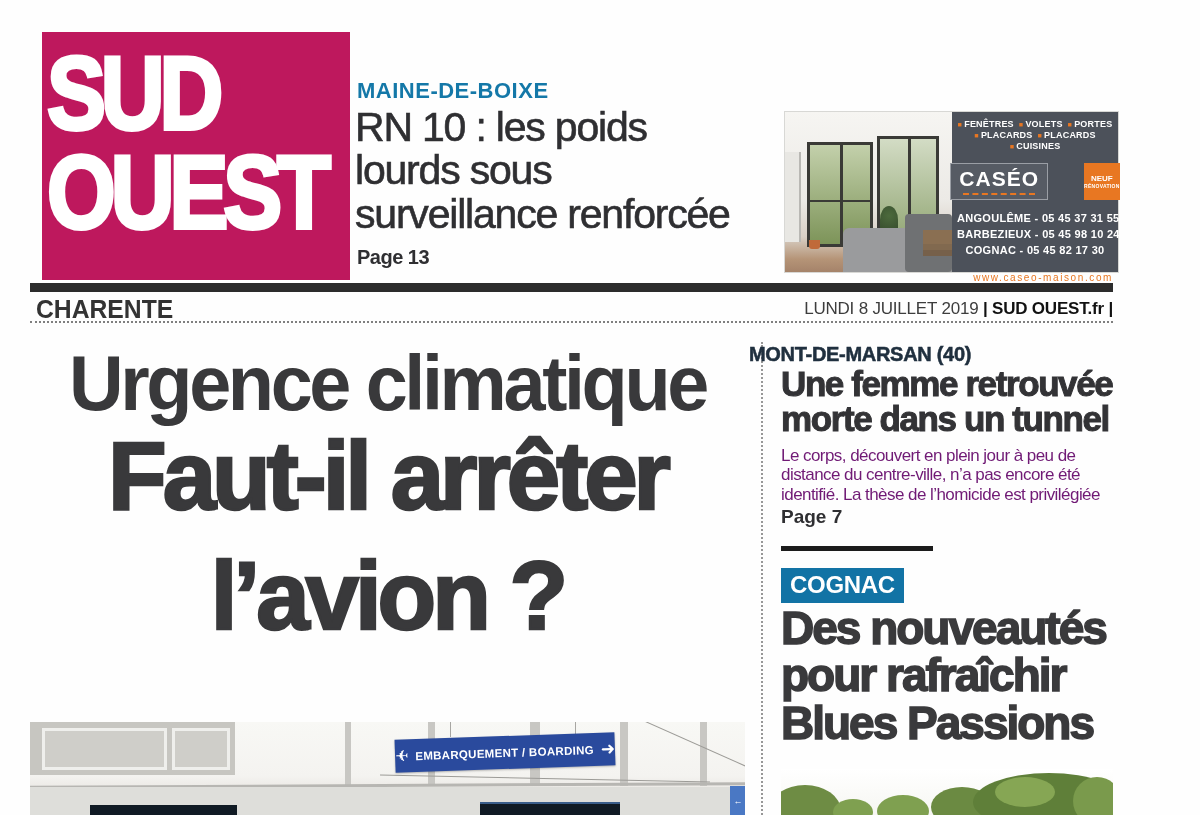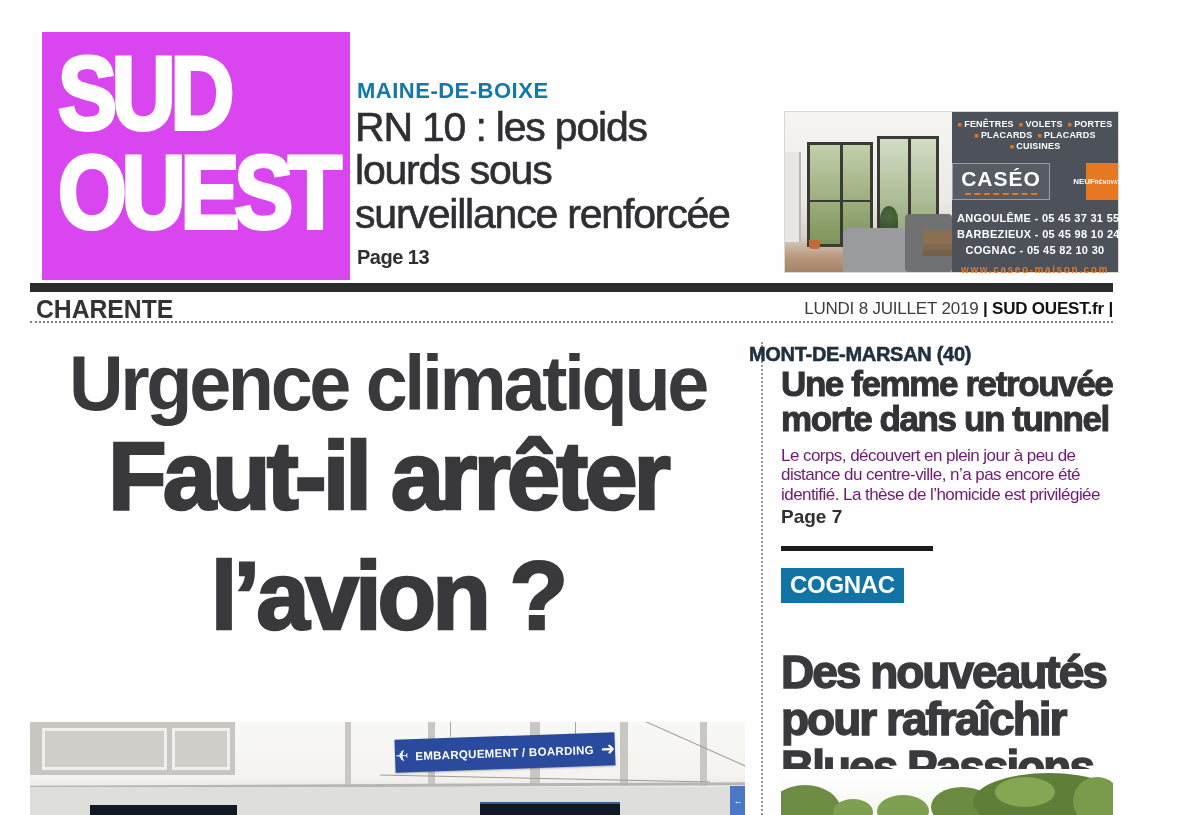--- a/index.html
+++ b/index.html
@@ -6,22 +6,22 @@
   html,body { background:#ffffff; }
   body { font-family:"Liberation Sans","DejaVu Sans",sans-serif; }
   #page {
     position:relative; width:1200px; height:815px; background:#fefefe;
     overflow:hidden;
   }
   .abs { position:absolute; }
 
   
   #masthead {
-    left:42px; top:32px; width:308px; height:248px; background:#d946ef;
-    color:#ffffff; overflow:hidden; padding:12px 0 0 16px;
+    left:42px; top:32px; width:308px; height:248px; background:#be185d;
+    color:#ffffff; overflow:hidden; padding:12px 0 0 5px;
   }
   .mast-line {
     font-weight:bold; font-size:104px; line-height:0.95; letter-spacing:-6px;
     transform:scaleX(0.85); transform-origin:left center;
     -webkit-text-stroke:4px #ffffff;
   }
 
   
   #top-kicker { left:357px; top:78px; font-size:22px; font-weight:bold; color:#1478a8; letter-spacing:0.5px; }
   #top-headline {
@@ -48,26 +48,26 @@
   .pot { position:absolute; left:24px; top:128px; width:11px; height:9px; background:#c06a3a; border-radius:0 0 3px 3px; }
 
   #ad-panel { position:relative; width:166px; height:160px; background:#4c515a; color:#fff; padding:7px 5px 5px; text-align:center; }
   #ad-cats { display:flex; flex-wrap:wrap; justify-content:center; column-gap:5px; row-gap:1px; }
   .cat-item { font-size:9px; font-weight:bold; letter-spacing:0.2px; white-space:nowrap; }
   .cat-item::before { content:"■ "; color:#e87722; font-size:7px; }
   #caseo-row { margin-top:12px; display:flex; justify-content:center; }
   #caseo-main { background:#565b64; border:1px solid #9a9ea5; padding:3px 8px 4px; }
   #caseo-name { font-size:21px; font-weight:bold; letter-spacing:1px; color:#ffffff; }
   #caseo-sub { margin-top:2px; border-top:2px dashed #e87722; width:90%; margin-left:auto; margin-right:auto; }
-  #caseo-badge { background:#e87722; width:32px; display:flex; flex-direction:row; justify-content:center; align-items:center;margin-left:36px; }
+  #caseo-badge { background:#e87722; width:44px; display:flex; flex-direction:column; justify-content:center; align-items:center;margin-left:36px; }
   #caseo-badge .b1 { font-size:8px; font-weight:bold; }
   #caseo-badge .b2 { font-size:5px; font-weight:bold; letter-spacing:0.3px; }
   #ad-phones { margin-top:11px; }
   .phone-line { font-size:11px; font-weight:bold; letter-spacing:0.3px; line-height:1.45; white-space:nowrap; }
-  #ad-site { margin-top:5px; font-size:10px; font-weight:bold; color:#e87722; letter-spacing:1.6px; }
+  #ad-site { margin-top:13px; font-size:10px; font-weight:normal; color:#e87722; letter-spacing:1.6px;text-align:right; }
 
   
   #black-bar { left:30px; top:283px; width:1083px; height:9px; background:#2c2c2c; }
   #section-name { left:36px; top:294px; font-size:26px; font-weight:bold; color:#333; letter-spacing:0; transform:scaleX(0.95); transform-origin:left; }
   #date-line { top:299px; right:87px; font-size:17px; color:#3d3d3d; letter-spacing:-0.2px; }
   #date-line .site { font-weight:bold; color:#111; }
   #micro-rule { left:30px; top:321px; width:1083px; height:0; border-top:2px dotted #6a6a6a; opacity:0.85; }
 
   
   .lead-col { left:30px; width:715px; text-align:center; color:#39393b; }
@@ -102,21 +102,21 @@
   #rc-kicker { left:749px; top:343px; font-size:20px; font-weight:bold; color:#20303f; letter-spacing:-0.3px; -webkit-text-stroke:0.5px #20303f; }
   #rc-headline { left:781px; top:366px; width:340px; font-size:35px; font-weight:bold; color:#333336;
     line-height:1.01; letter-spacing:-1.4px; white-space:pre-line; -webkit-text-stroke:1px #333336; }
   #rc-body { left:781px; top:446px; width:345px; font-size:17px; color:#701a75; line-height:1.14;
     letter-spacing:-0.55px; white-space:pre-line; }
   #rc-pageref { left:781px; top:506px; font-size:19px; font-weight:bold; color:#2f2f32; }
   #rc-rule { left:781px; top:546px; width:152px; height:5px; background:#1c1c1c; }
   #cognac-badge { left:781px; top:568px; background:#1273a5; color:#fff; font-size:24px; font-weight:bold;
     padding:3px 9px 4px; letter-spacing:-0.3px; }
   #cognac-headline { left:781px; top:605px; width:345px; font-size:46px; font-weight:bold; color:#3a3a3c;
-    line-height:1.03; letter-spacing:-2px; white-space:pre-line;margin-top:44px; -webkit-text-stroke:1.5px #3a3a3c; }
+    line-height:1.03; letter-spacing:-2px; white-space:pre-line; -webkit-text-stroke:1.5px #3a3a3c; }
 
   
   #trees { left:781px; top:769px; width:332px; height:46px; overflow:hidden; background:linear-gradient(180deg,#ffffff,#f6f6f2); }
   .blob { position:absolute; border-radius:50%; }
 </style>
 </head>
 <body>
 
 <div id="page">
 
@@ -162,21 +162,21 @@
           <div id="caseo-sub"></div>
         </div>
         <div id="caseo-badge">
           <div class="b1">NEUF</div>
           <div class="b2">RÉNOVATION</div>
         </div>
       </div>
       <div id="ad-phones">
         <div class="phone-line">ANGOULÊME - 05 45 37 31 55</div>
         <div class="phone-line">BARBEZIEUX - 05 45 98 10 24</div>
-        <div class="phone-line">COGNAC - 05 45 82 10 30</div>
+        <div class="phone-line">COGNAC - 05 45 82 17 30</div>
       </div>
       <div id="ad-site">www.caseo-maison.com</div>
     </div>
   </div>
 
   <div id="black-bar" class="abs"></div>
   <div id="section-name" class="abs">CHARENTE</div>
   <div id="date-line" class="abs">
     <span>LUNDI 8 JUILLET 2019</span>
     <span class="site">| SUD OUEST.fr |</span>

